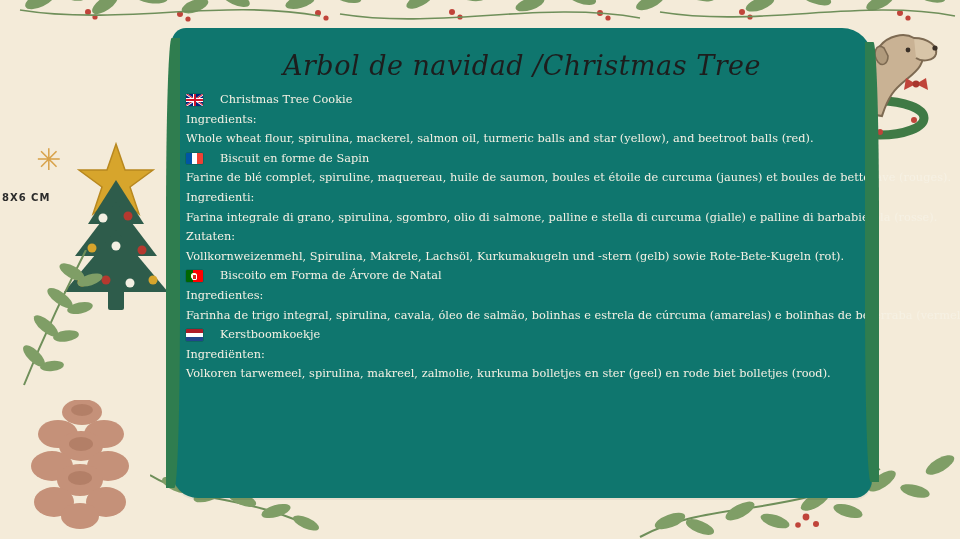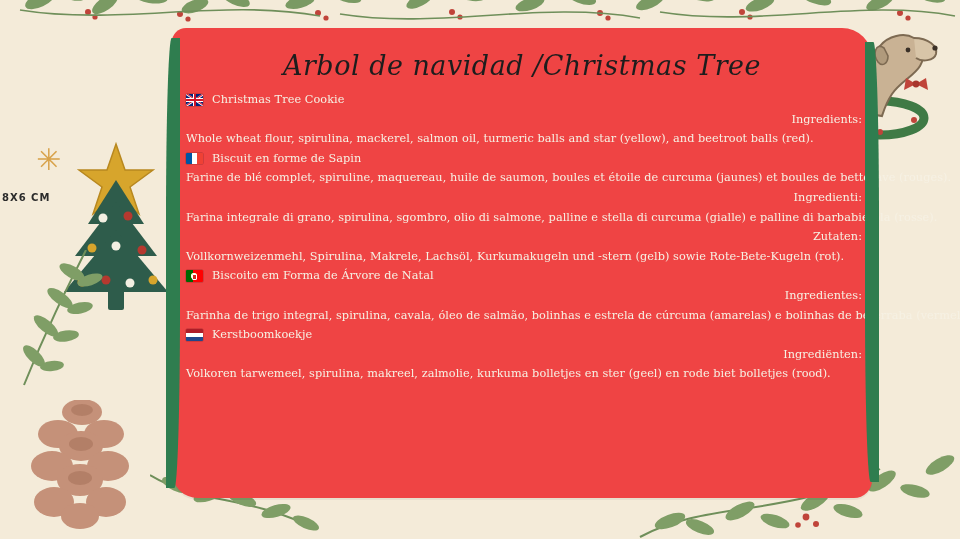--- a/index.html
+++ b/index.html
@@ -30,21 +30,21 @@
     height: 60px;
   }
 
   
   .card {
     position: absolute;
     left: 172px;
     top: 28px;
     width: 700px;
     height: 470px;
-    background: #ef4444;
+    background: #0f766e;
     border-radius: 14px 30px 18px 26px;
     box-shadow: 0 2px 0 rgba(0,0,0,0.05);
   }
   .card::before {
     content: "";
     position: absolute;
     left: -6px;
     top: 10px;
     width: 14px;
     height: 450px;
@@ -85,26 +85,25 @@
     font-family: "DejaVu Serif", serif;
     font-size: 11.3px;
     line-height: 19.6px;
   }
   .line {
     white-space: nowrap;
     letter-spacing: 0.05px;
   }
   .line.sub {
     letter-spacing: 0.05px;
-    text-align: right;
   }
   .line.head {
     display: flex;
     align-items: center;
-    gap: 9px;
+    gap: 17px;
   }
   .flag {
     display: inline-block;
     width: 17px;
     height: 11.5px;
     position: relative;
     overflow: hidden;
     border-radius: 1px;
     flex: 0 0 auto;
     box-shadow: 0 0 0 0.5px rgba(0,0,0,0.25);

